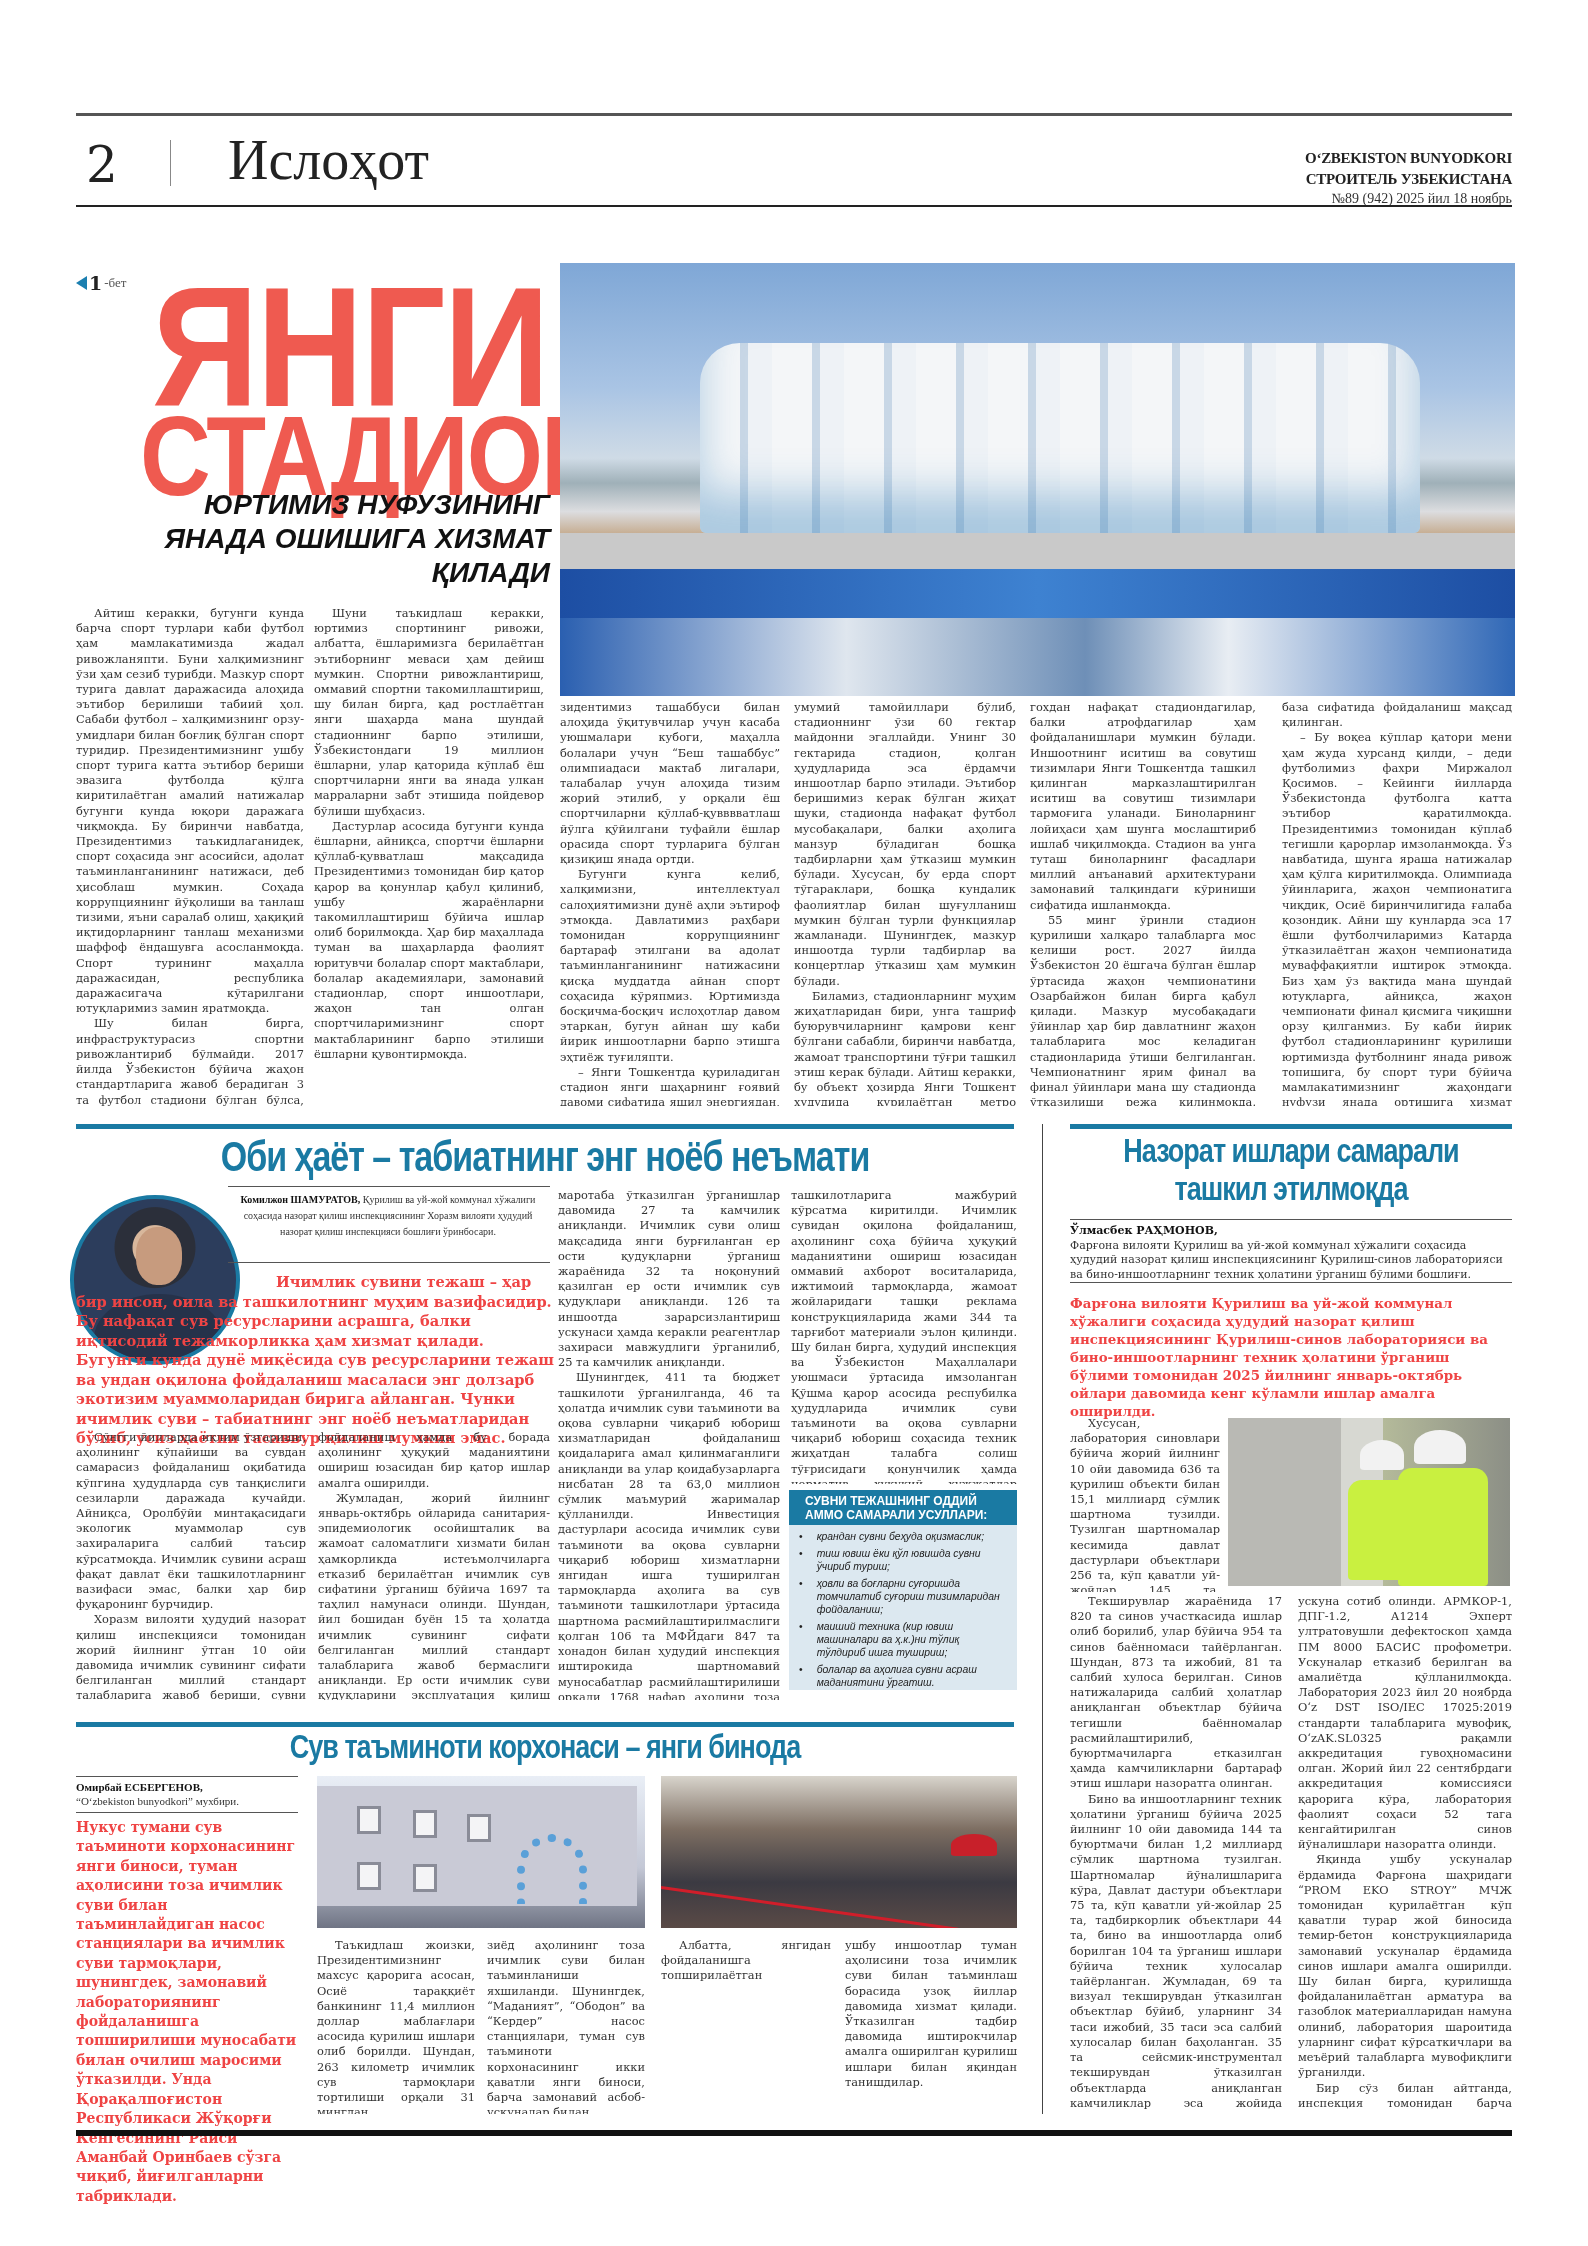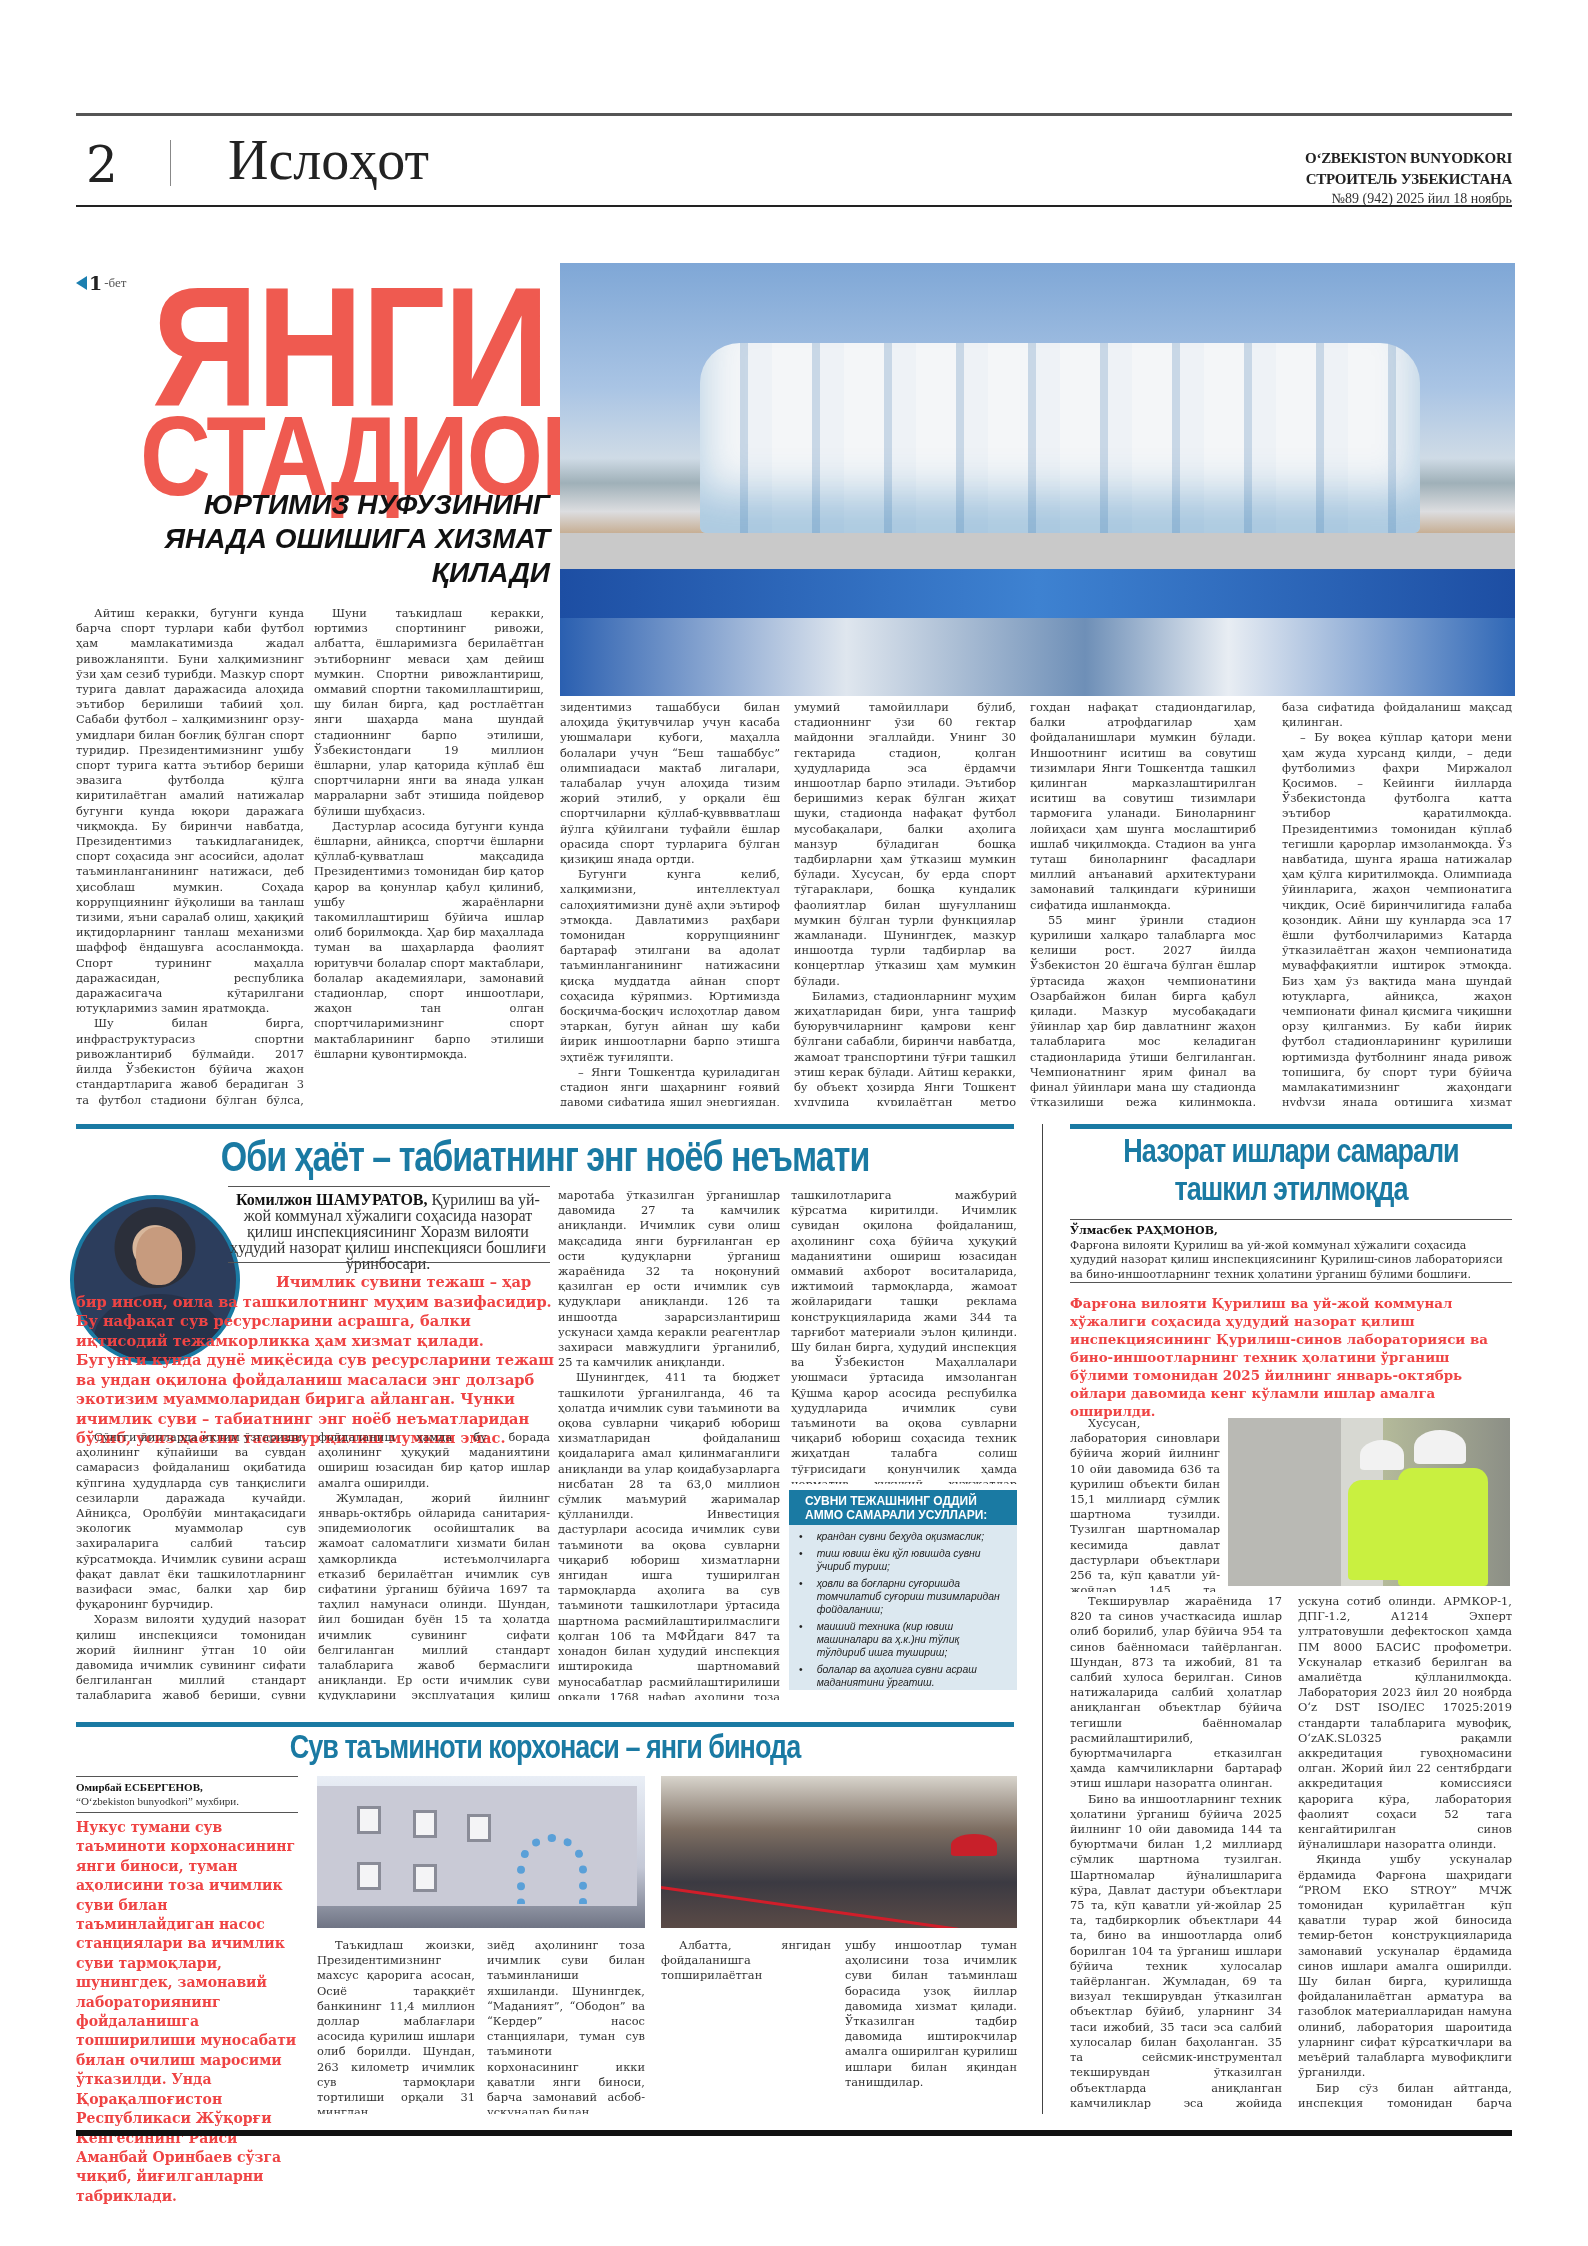--- a/index.html
+++ b/index.html
@@ -42,21 +42,21 @@
   .col { position: absolute; overflow: hidden; }
 
   .divider { background: #444; width: 1px; }
 
   
   .blue-bar { height: 5px; background: #1a7aa3; }
   .blue-title { font-family: "Liberation Sans", sans-serif; font-weight: 700; color: #1a7aa3; text-align: center; transform: scaleY(1.25); transform-origin: top; letter-spacing: -1px; }
   .portrait { left: 70px; top: 1195px; width: 170px; height: 170px; border-radius: 50%; border: 4px solid #1a7aa3; background: radial-gradient(circle at 50% 30%, #d8b79c 0 22px, #2b2f3a 23px 40px, #2c3d5c 41px), #e6e8ec; overflow: hidden; }
   .portrait .face { position: absolute; left: 62px; top: 28px; width: 46px; height: 58px; border-radius: 45%; background: #c79b7e; }
   .portrait .suit { position: absolute; left: 20px; top: 95px; width: 130px; height: 90px; border-radius: 50% 50% 0 0; background: #26324a; }
-  .byline { font-family: "Liberation Serif", serif; font-size: 16px; line-height: 16px; color: #333; }
+  .byline { font-family: "Liberation Serif", serif; font-size: 10px; line-height: 16px; color: #333; }
   .byline b { color: #111; }
   .lead-bold { font-family: "DejaVu Serif", serif; font-weight: 700; color: #ef4444; }
   .hline { height: 1px; background: #555; }
 
   .tipbox { left: 789px; top: 1490px; width: 228px; height: 200px; background: #dce8f0; }
   .tipbox .hd { background: #1a7aa3; color: #fff; font-family: "Liberation Sans", sans-serif; font-weight: 700; font-size: 12px; line-height: 14px; padding: 4px 10px 3px 16px; }
   .tipbox ul { list-style: none; padding: 5px 8px 4px 10px; }
   .tipbox li { font-family: "Liberation Sans", sans-serif; font-style: italic; font-size: 10.4px; line-height: 13px; color: #222; display: flex; gap: 14px; margin-bottom: 4px; }
   .tipbox li .dot { font-style: normal; }
 

